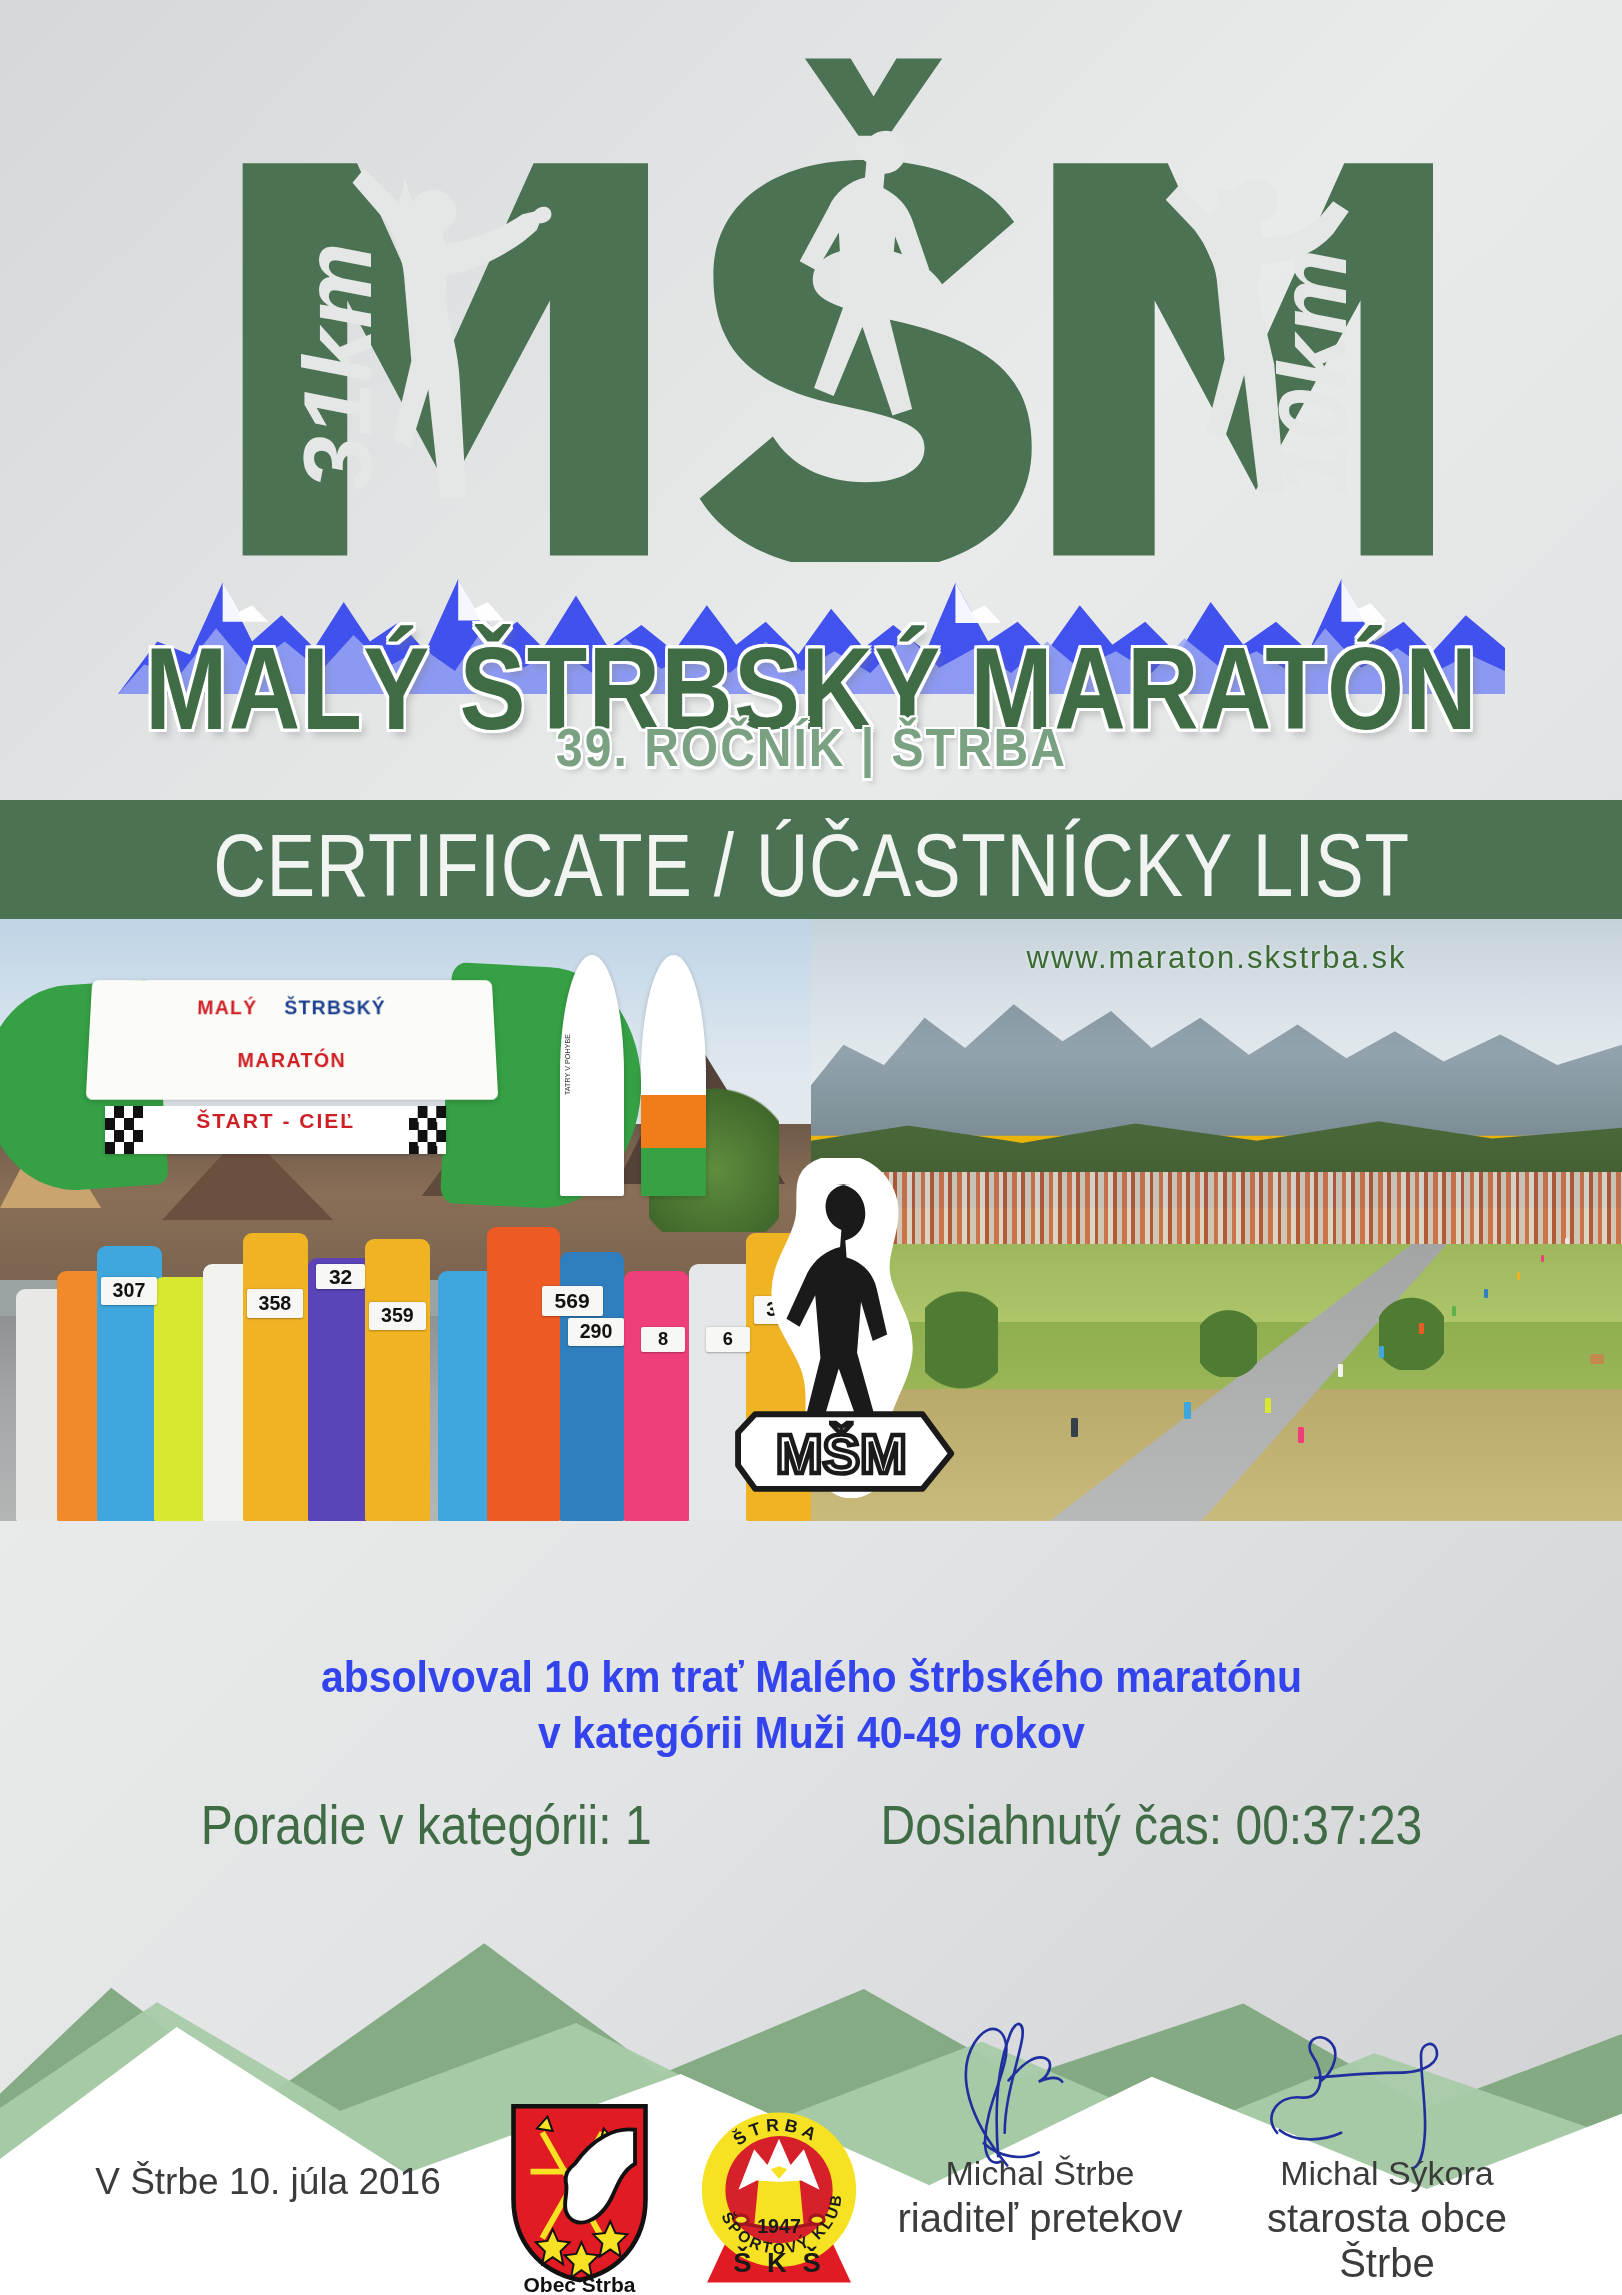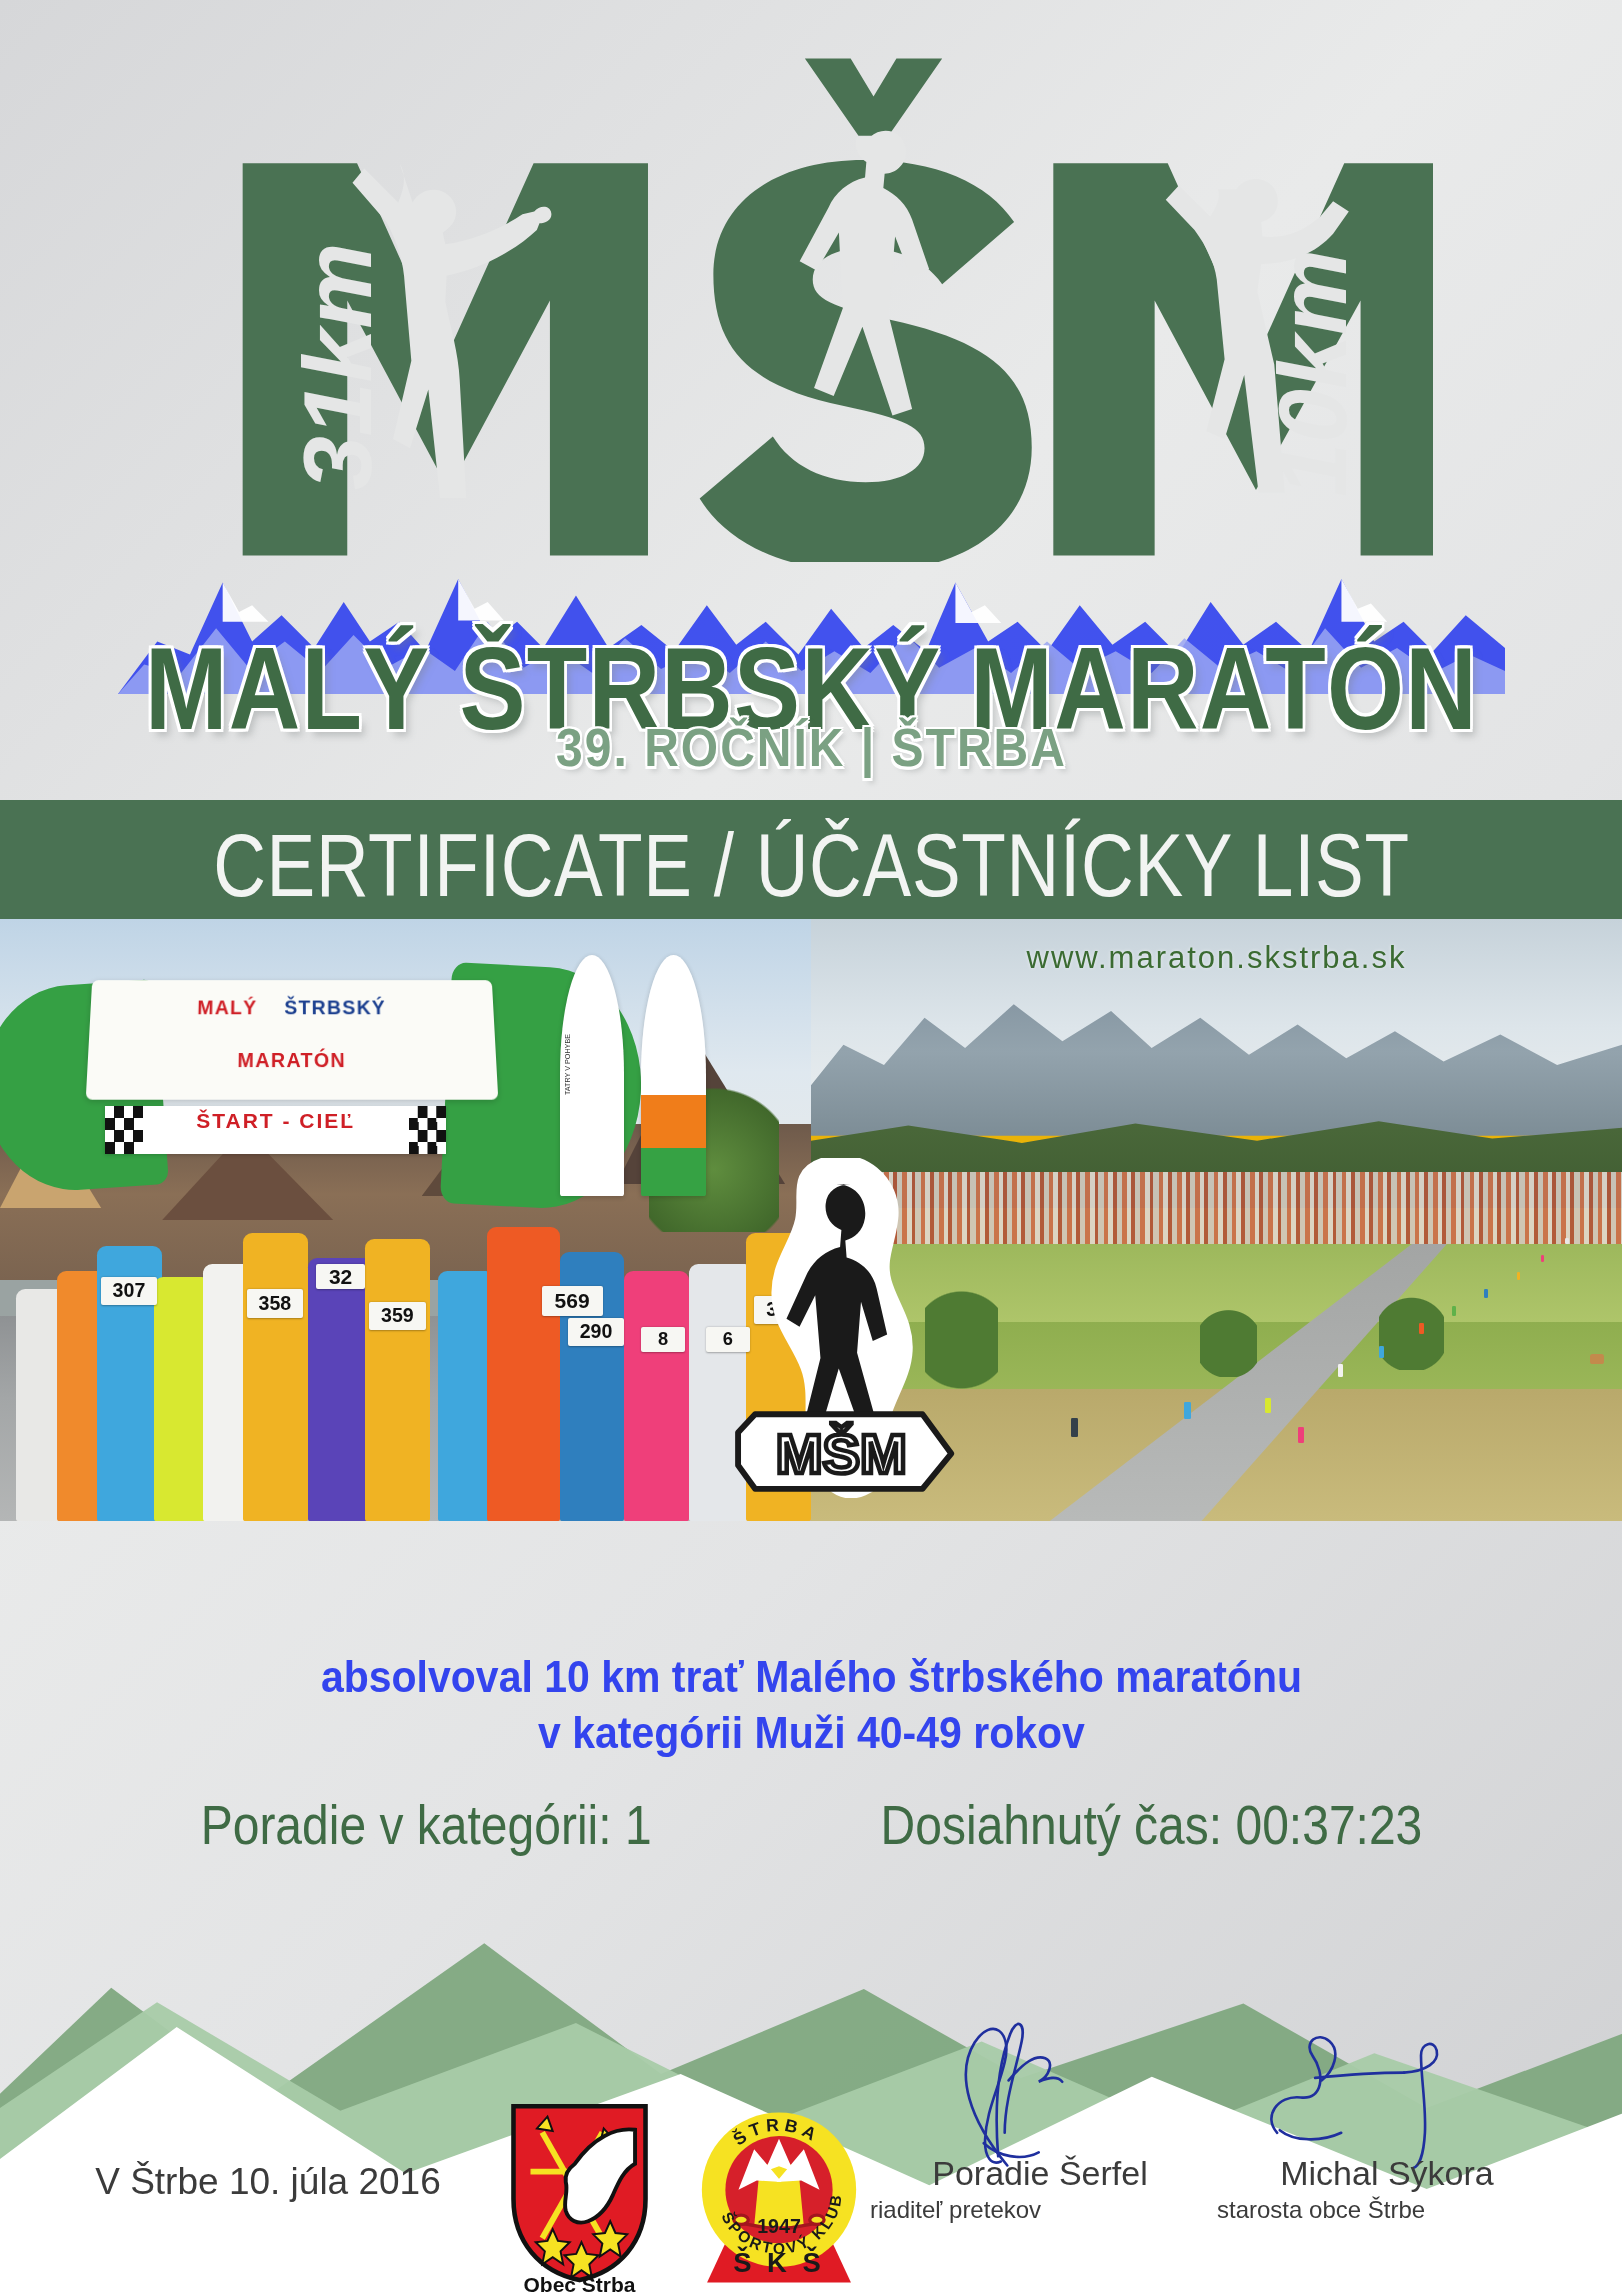--- a/index.html
+++ b/index.html
@@ -220,22 +220,22 @@
 
   .sigblock{position:absolute;width:340px;top:0;height:215px;}
   .sig1{left:870px;}
   .sig2{left:1217px;}
   .sig-svg{position:absolute;left:0;top:-79px;width:340px;height:170px;}
   .sig-name{
     position:absolute;left:0;top:73px;width:100%;text-align:center;
     font-size:34px;color:#3b3b3b;
   }
   .sig-role{
-    position:absolute;left:0;top:115px;width:100%;
-    font-size:24px;color:#3b3b3b;
+    position:absolute;left:0;top:115px;width:100%;text-align:center;
+    font-size:40px;color:#3b3b3b;
   }
 </style>
 </head>
 <body>
 
 <div class="page">
 
   <div class="logo-block">
 
     <div class="logo-wrap">
@@ -497,21 +497,21 @@
         <g fill="none" stroke="#1f2f9e" stroke-width="4" stroke-linecap="round">
           <path d="M210 250 C152 180 130 110 160 62 C186 22 218 44 206 92
                    C196 134 178 166 176 210 C175 238 186 250 200 244"></path>
           <path d="M196 236 C190 160 196 96 214 50 C224 24 238 30 232 60
                    C224 100 206 150 206 200"></path>
           <path d="M212 120 C234 94 252 80 268 86 C282 92 274 114 258 122
                    C272 116 286 112 294 122"></path>
           <path d="M174 216 C196 236 232 244 258 230"></path>
         </g>
       </svg>
-      <div class="sig-name">Poradie Šerfel</div>
+      <div class="sig-name">Michal Štrbe</div>
       <div class="sig-role">riaditeľ pretekov</div>
     </div>
 
     <div class="sigblock sig2">
       <svg class="sig-svg" viewBox="0 0 520 260">
         <g fill="none" stroke="#1f2f9e" stroke-width="4" stroke-linecap="round">
           <path d="M92 200 C70 176 92 142 128 146 C162 150 166 110 146 82
                    C132 62 154 44 172 60 C190 76 178 106 160 120"></path>
           <path d="M150 116 C190 112 238 108 286 108"></path>
           <path d="M286 108 C320 106 340 92 336 74 C332 58 312 62 312 82

